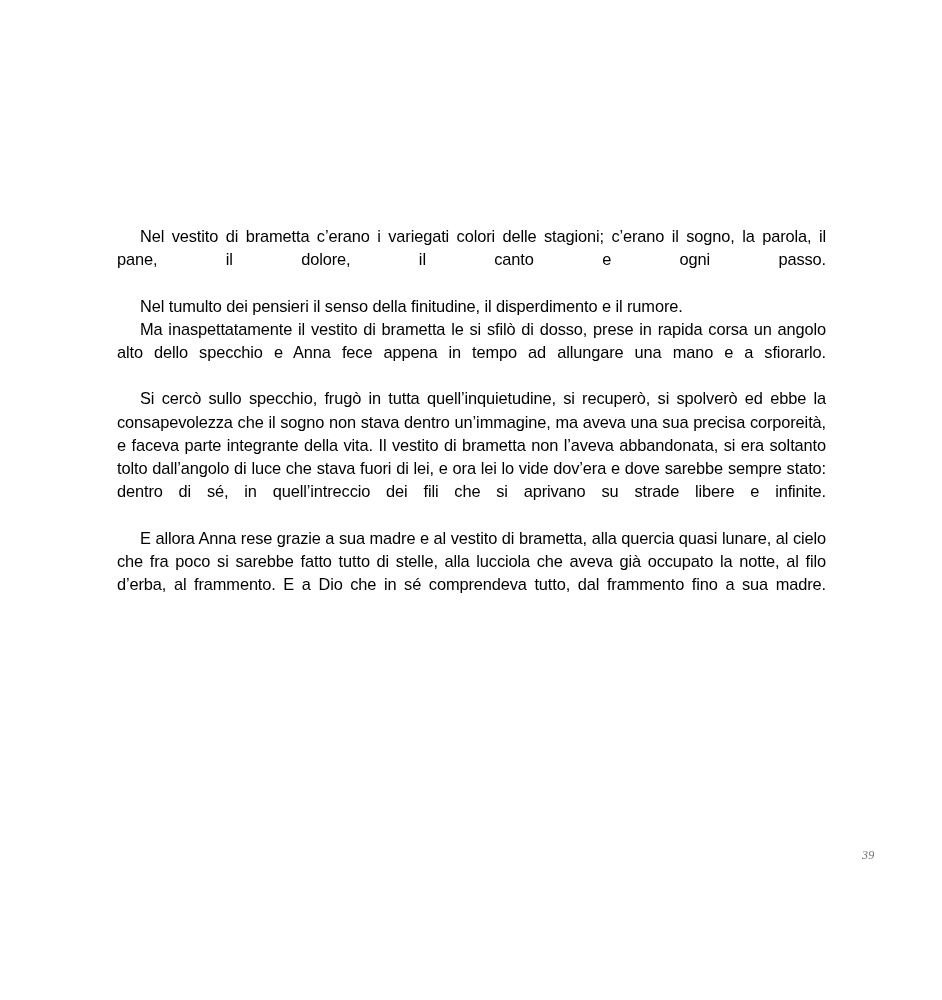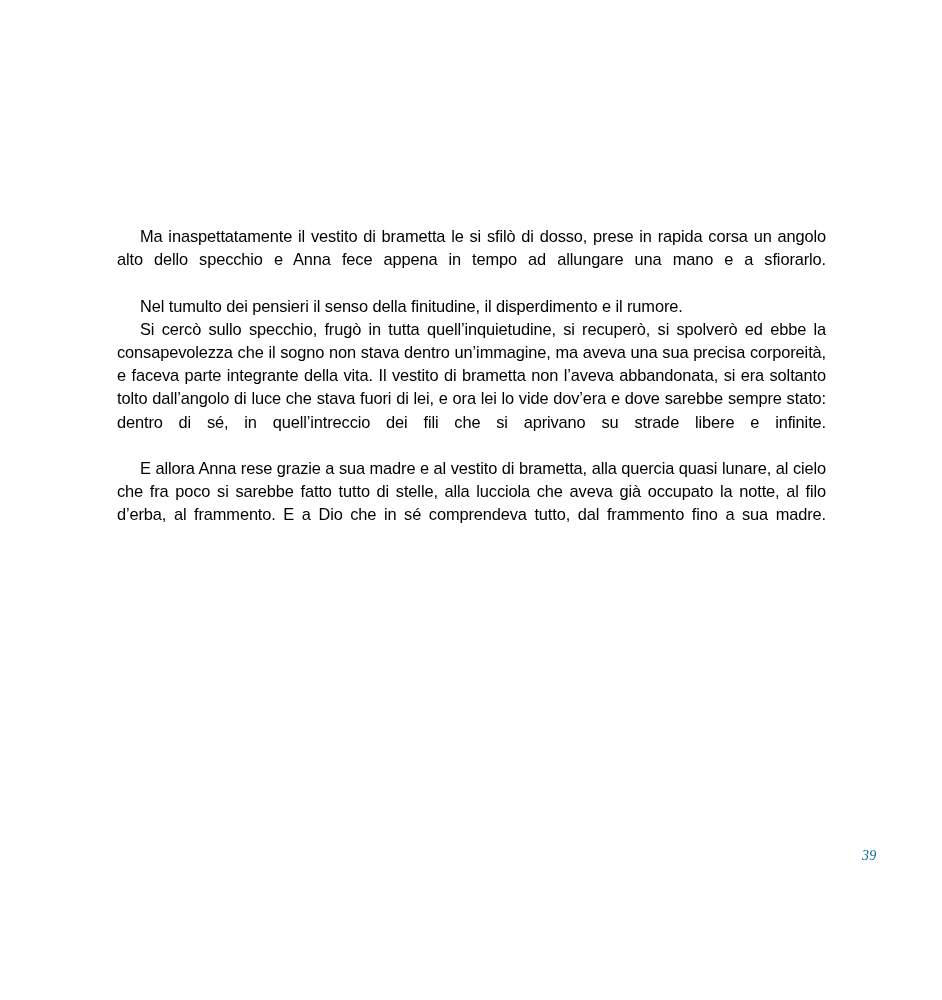--- a/index.html
+++ b/index.html
@@ -52,35 +52,36 @@
   .para.nofill:after {
     content: none;
   }
 
   
   #folio {
     position: absolute;
     left: 862px;
     top: 848px;
     width: 40px;
-    font-size: 14px;
+    font-size: 12px;
     font-style: italic;
     font-family: "Liberation Serif", serif;
-    color: #0369a1;
+    color: #737373;
     text-align: left;
     letter-spacing: 0.3px;
   }
 </style>
 </head>
 <body>
 
 <div id="page">
 
   <div id="text-block">
+    <p class="para">Nel vestito di brametta c’erano i variegati colori delle stagioni; c’erano il sogno, la parola, il pane, il dolore, il canto e ogni passo.</p>
+    <p class="para nofill">Nel tumulto dei pensieri il senso della finitudine, il disperdimento e il rumore.</p>
     <p class="para">Ma inaspettatamente il vestito di brametta le si sfilò di dosso, prese in rapida corsa un angolo alto dello specchio e Anna fece appena in tempo ad allungare una mano e a sfiorarlo.</p>
-    <p class="para nofill">Nel tumulto dei pensieri il senso della finitudine, il disperdimento e il rumore.</p>
     <p class="para">Si cercò sullo specchio, frugò in tutta quell’inquietudine, si recuperò, si spolverò ed ebbe la consapevolezza che il sogno non stava dentro un’immagine, ma aveva una sua precisa corporeità, e faceva parte integrante della vita. Il vestito di brametta non l’aveva abbandonata, si era soltanto tolto dall’angolo di luce che stava fuori di lei, e ora lei lo vide dov’era e dove sarebbe sempre stato: dentro di sé, in quell’intreccio dei fili che si aprivano su strade libere e infinite.</p>
     <p class="para">E allora Anna rese grazie a sua madre e al vestito di brametta, alla quercia quasi lunare, al cielo che fra poco si sarebbe fatto tutto di stelle, alla lucciola che aveva già occupato la notte, al filo d’erba, al frammento. E a Dio che in sé comprendeva tutto, dal frammento fino a sua madre.</p>
   </div>
 
   <div id="folio">39</div>
 
 </div>
 
 </body></html>

